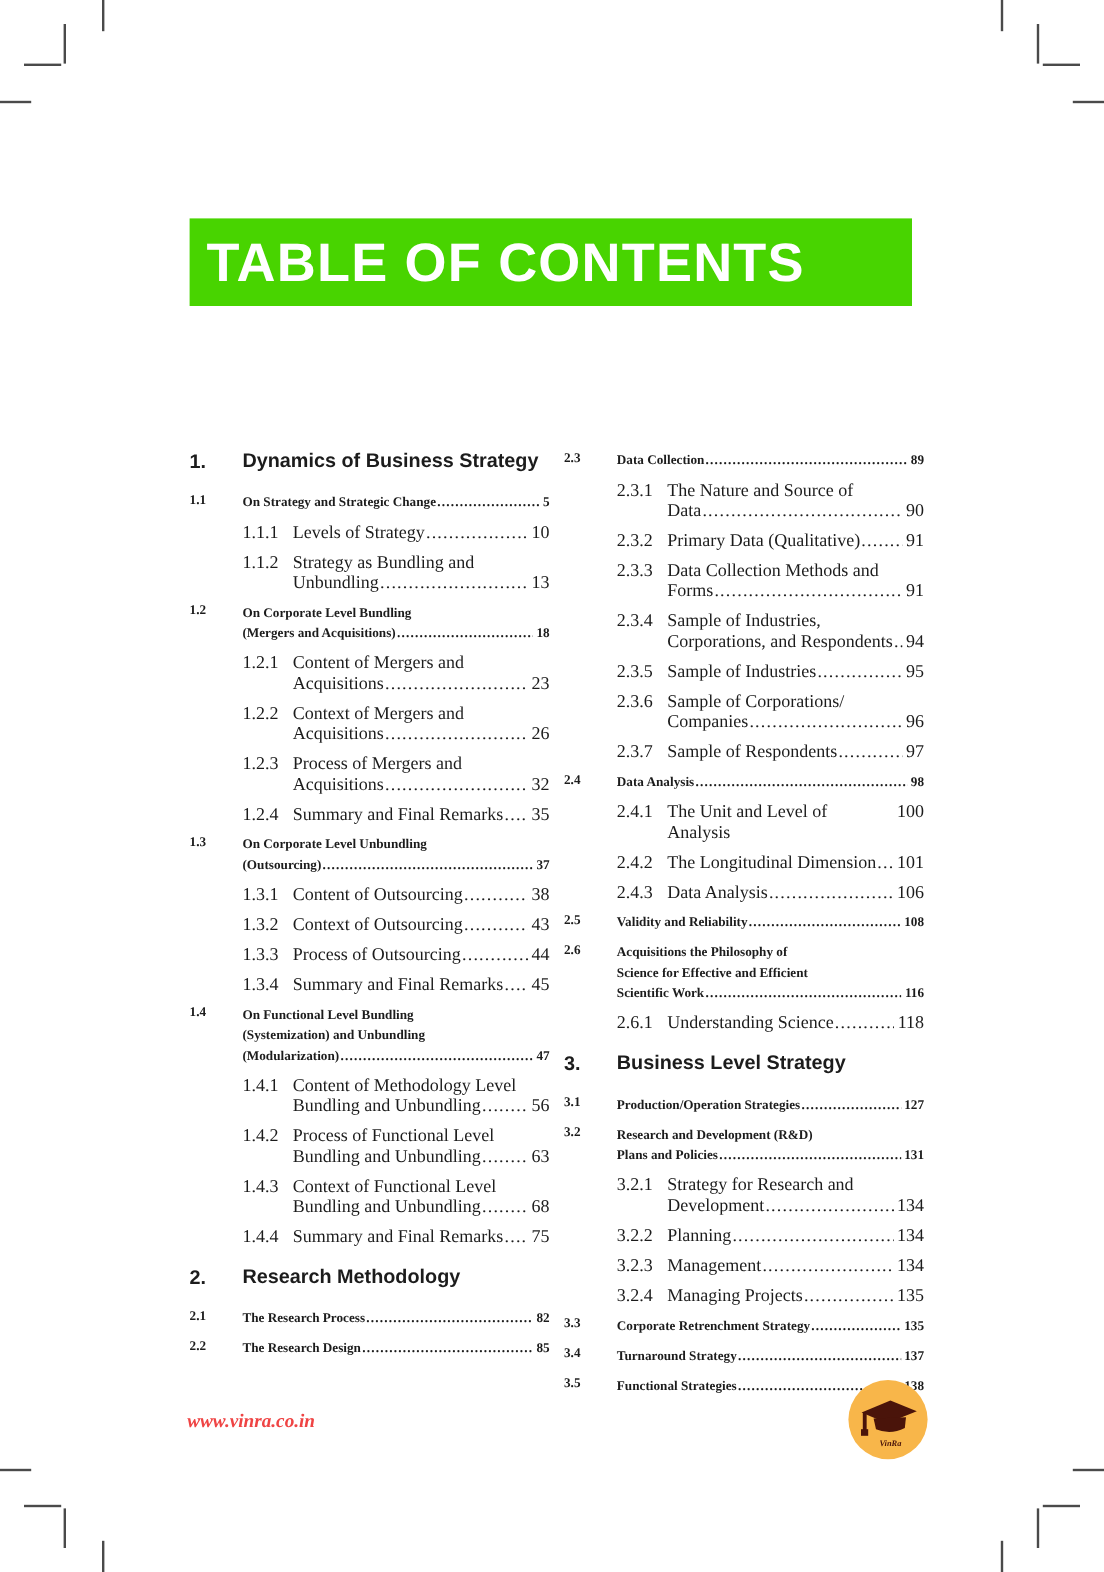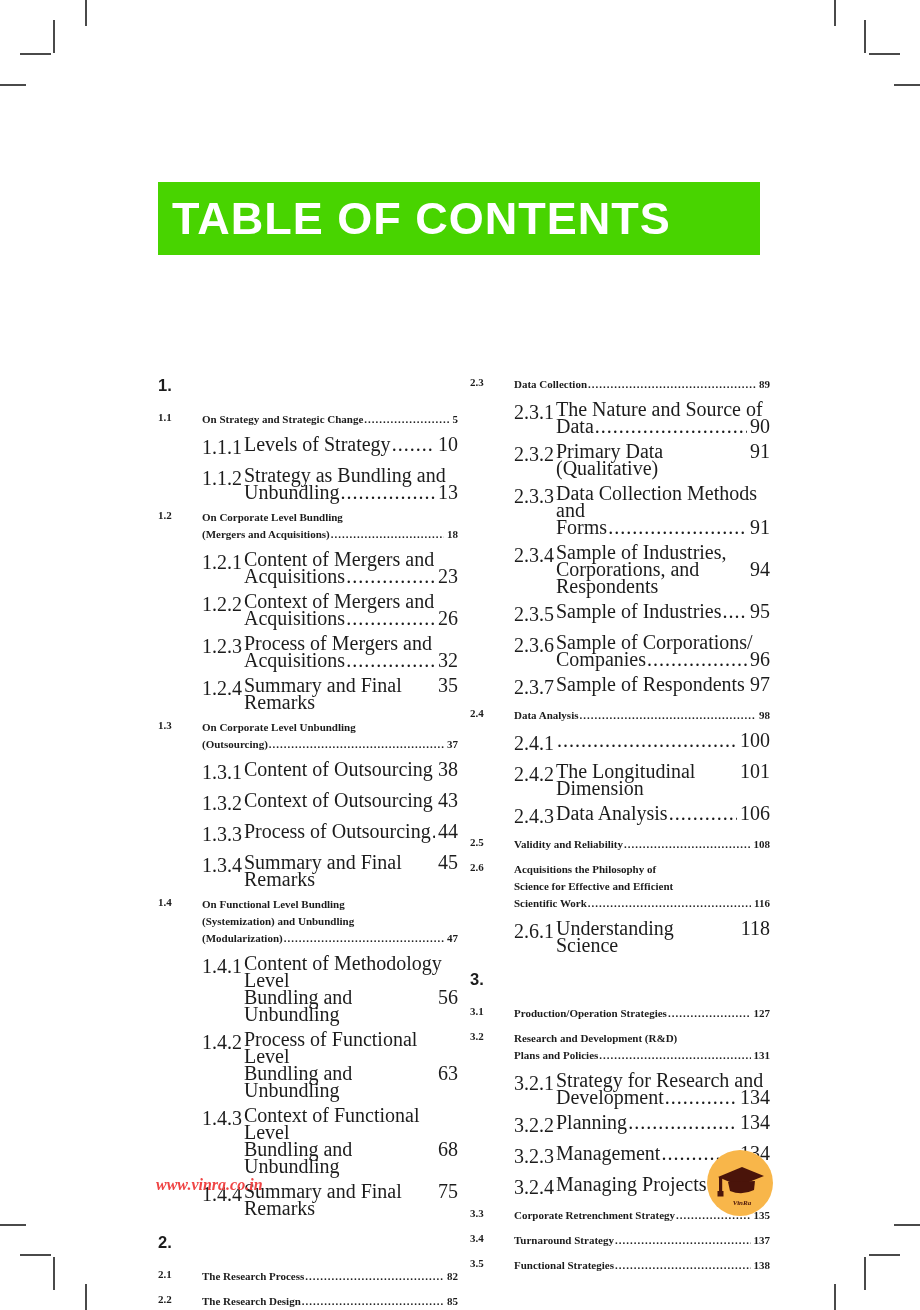--- a/index.html
+++ b/index.html
@@ -32,21 +32,21 @@
   .line .txt { flex:0 1 auto; }
   .dots { flex:1 1 0; min-width:0; overflow:hidden; white-space:nowrap; margin:0 1px; letter-spacing:1px; }
   .pg { flex:0 0 auto; padding-left:2px; }
 
   .chapter {
     font-family:"Liberation Sans", sans-serif; font-weight:bold; font-size:16.5px;
     margin-top:16px; margin-bottom:16px;
   }
   .toc-col .chapter:first-child { margin-top:0; }
   .section { font-weight:bold; font-size:11px; }
-  .subsection { font-size:20px; }
+  .subsection { font-size:15px; }
   .subsection .num { margin-left:44px; flex:0 0 42px; }
   .subsection .dots { font-weight:normal; }
 
   .footer-url {
     position:absolute; left:156px; top:1176px;
     font-family:"Liberation Serif", serif; font-weight:bold; font-style:italic;
     font-size:16px; color:#a81a5c;
   }
   .logo { position:absolute; left:706px; top:1149px; width:68px; height:68px; }
 </style>
@@ -54,20 +54,23 @@
 <body>
 
 <div class="banner" style="background: rgb(72, 212, 0); align-items: center;">
   <h1 class="title">TABLE OF CONTENTS</h1>
 </div>
 
 <div class="toc">
   <div class="toc-col">
       <div class="entry chapter">
         <span class="num">1.</span>
+        <div class="body">
+          <div class="line last">Dynamics of Business Strategy</div>
+        </div>
       </div>
       <div class="entry section">
         <span class="num">1.1</span>
         <div class="body">
           <div class="line last">
             <span class="txt">On Strategy and Strategic Change</span>
             <span class="dots">................................................................................................................................................................</span>
             <span class="pg">5</span>
           </div>
         </div>
@@ -248,20 +251,23 @@
         <div class="body">
           <div class="line last">
             <span class="txt">Summary and Final Remarks</span>
             <span class="dots">................................................................................................................................................................</span>
             <span class="pg">75</span>
           </div>
         </div>
       </div>
       <div class="entry chapter">
         <span class="num">2.</span>
+        <div class="body">
+          <div class="line last">Research Methodology</div>
+        </div>
       </div>
       <div class="entry section">
         <span class="num">2.1</span>
         <div class="body">
           <div class="line last">
             <span class="txt">The Research Process</span>
             <span class="dots">................................................................................................................................................................</span>
             <span class="pg">82</span>
           </div>
         </div>
@@ -369,20 +375,21 @@
             <span class="txt">Data Analysis</span>
             <span class="dots">................................................................................................................................................................</span>
             <span class="pg">98</span>
           </div>
         </div>
       </div>
       <div class="entry subsection">
         <span class="num">2.4.1</span>
         <div class="body">
           <div class="line last">
+            <span class="txt">The Unit and Level of Analysis</span>
             <span class="dots">................................................................................................................................................................</span>
             <span class="pg">100</span>
           </div>
         </div>
       </div>
       <div class="entry subsection">
         <span class="num">2.4.2</span>
         <div class="body">
           <div class="line last">
             <span class="txt">The Longitudinal Dimension</span>
@@ -428,20 +435,23 @@
         <div class="body">
           <div class="line last">
             <span class="txt">Understanding Science</span>
             <span class="dots">................................................................................................................................................................</span>
             <span class="pg">118</span>
           </div>
         </div>
       </div>
       <div class="entry chapter">
         <span class="num">3.</span>
+        <div class="body">
+          <div class="line last">Business Level Strategy</div>
+        </div>
       </div>
       <div class="entry section">
         <span class="num">3.1</span>
         <div class="body">
           <div class="line last">
             <span class="txt">Production/Operation Strategies</span>
             <span class="dots">................................................................................................................................................................</span>
             <span class="pg">127</span>
           </div>
         </div>

